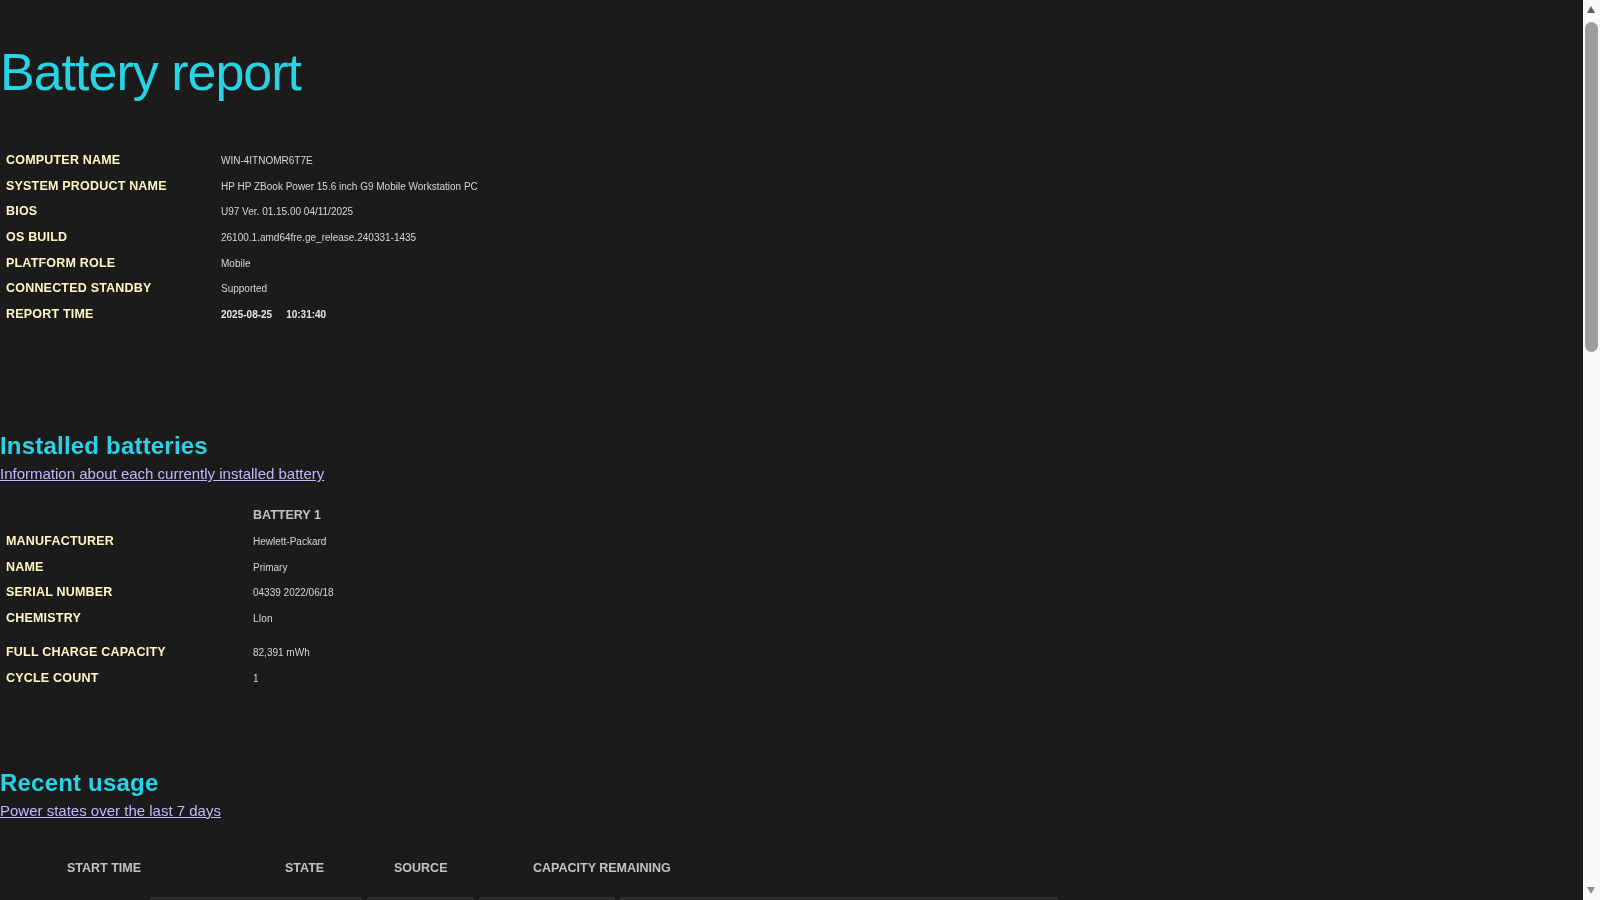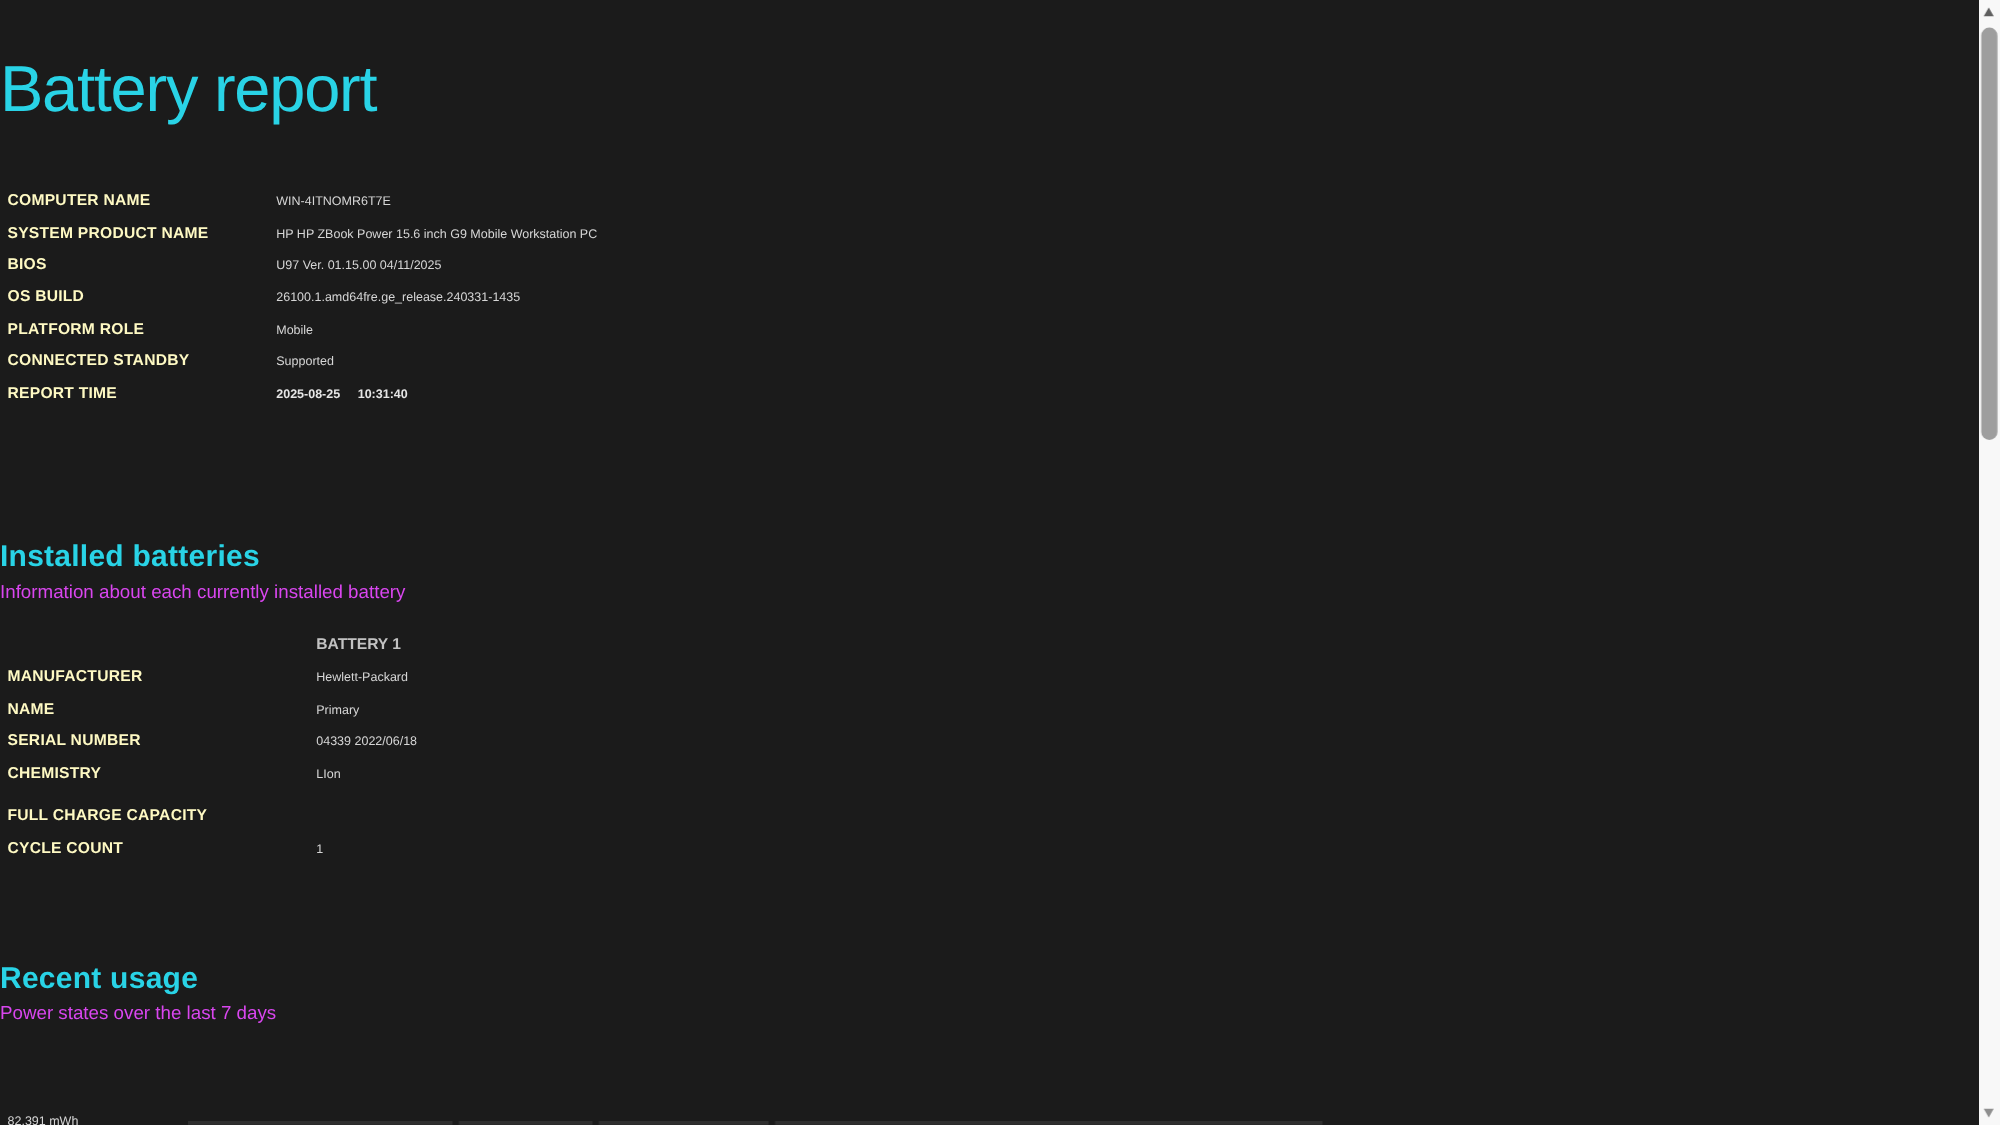--- a/index.html
+++ b/index.html
@@ -36,35 +36,35 @@
   .kv-value .time-part { margin-left: 14px; }
 
   
   .section { margin-top: 0; }
   .section-heading {
     font-size: 24px;
     font-weight: 700;
     color: #29d3e6;
     letter-spacing: 0.2px;
   }
-  .section-subtitle { font-size: 15px; color: #d946ef; margin-top: 5px; }
+  .section-subtitle { font-size: 15px; color: #c4b5fd; margin-top: 5px; text-decoration: underline; }
 
   
   .battery-table { margin-top: 26px; }
   .battery-table .kv-label { flex: 0 0 247px; }
   .battery-col-header {
     padding-left: 253px;
     font-size: 12.5px;
     font-weight: bold;
     color: #c2c2c2;
     height: 25.6px;
     display: flex;
     align-items: baseline;
   }
-  .kv-row.gap-above { margin-top: 9px; flex-direction: column; }
+  .kv-row.gap-above { margin-top: 9px; }
 
   .spacer-1 { height: 100px; }
   .spacer-2 { height: 72px; }
 
   
   .usage-header {
     margin-top: 42px;
     margin-left: 67px;
     display: flex;
     font-size: 12.5px;
@@ -188,20 +188,26 @@
       </div>
     </div>
   </div>
 
   <div class="spacer-2"></div>
 
   <div class="section">
     <div class="section-heading">Recent usage</div>
     <div class="section-subtitle">Power states over the last 7 days</div>
 
+    <div class="usage-header">
+      <div class="usage-col-0">START TIME</div>
+      <div class="usage-col-1">STATE</div>
+      <div class="usage-col-2">SOURCE</div>
+      <div class="usage-col-3">CAPACITY REMAINING</div>
+    </div>
   </div>
 
 </div>
 
 <div class="partial-row">
   <div class="partial-cell pc-0"></div>
   <div class="partial-cell pc-1"></div>
   <div class="partial-cell pc-2"></div>
   <div class="partial-cell pc-3"></div>
 </div>

